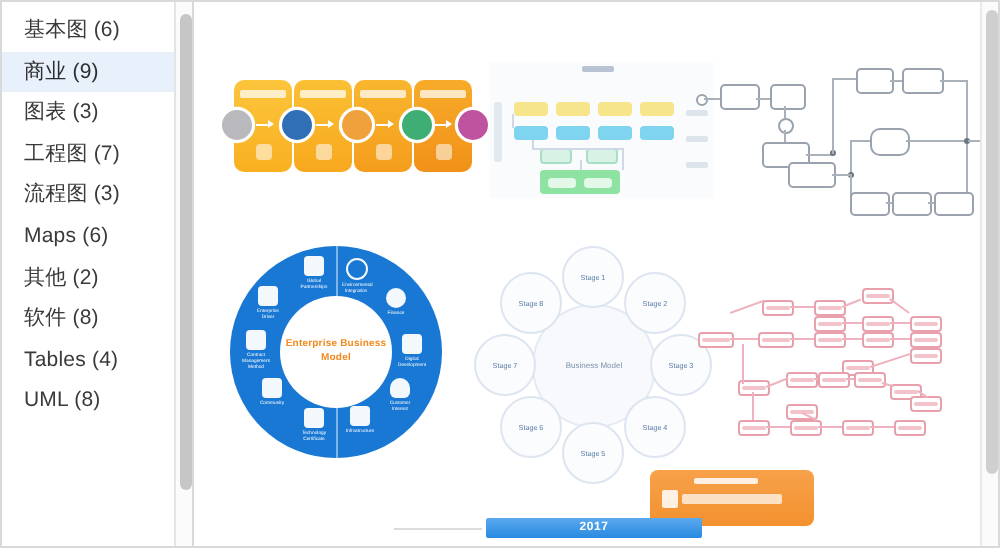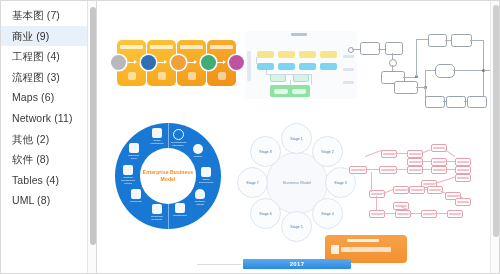--- a/index.html
+++ b/index.html
@@ -178,26 +178,26 @@
   }
   .tl-bar span{font-size:6px;font-weight:bold;color:#ffffff;letter-spacing:.3px;}
 </style>
 </head>
 <body>
 
 <div id="app">
 
   <div id="sidebar">
     <ul class="cat-list">
-      <li class="cat-item">基本图 (7)</li>
+      <li class="cat-item">基本图 (6)</li>
       <li class="cat-item selected">商业 (9)</li>
-      <li class="cat-item">工程图 (4)</li>
+      <li class="cat-item">图表 (3)</li>
+      <li class="cat-item">工程图 (7)</li>
       <li class="cat-item">流程图 (3)</li>
       <li class="cat-item">Maps (6)</li>
-      <li class="cat-item">Network (11)</li>
       <li class="cat-item">其他 (2)</li>
       <li class="cat-item">软件 (8)</li>
       <li class="cat-item">Tables (4)</li>
       <li class="cat-item">UML (8)</li>
     </ul>
     <div id="sidebar-scroll">
       <div id="sidebar-thumb"></div>
     </div>
   </div>
 

